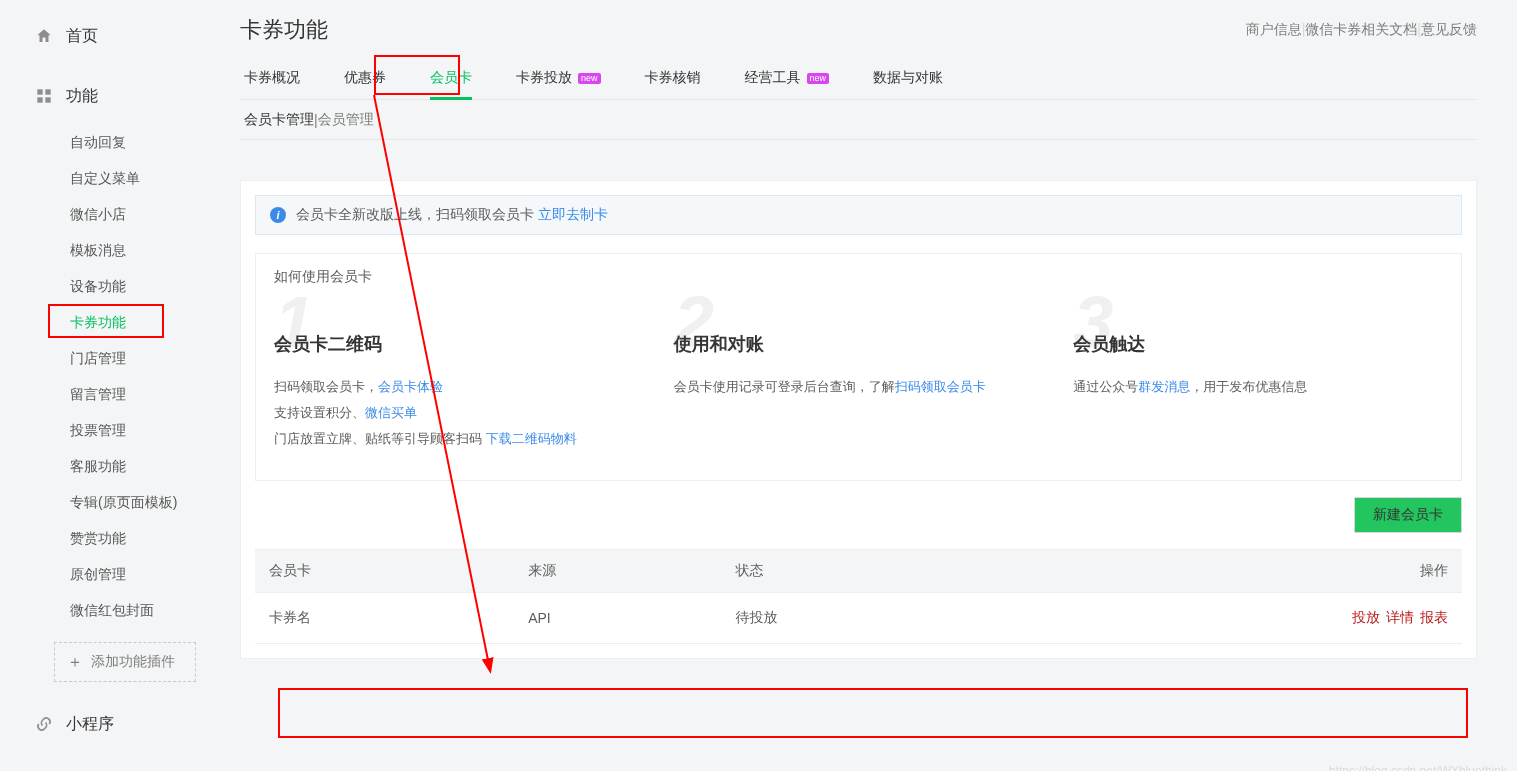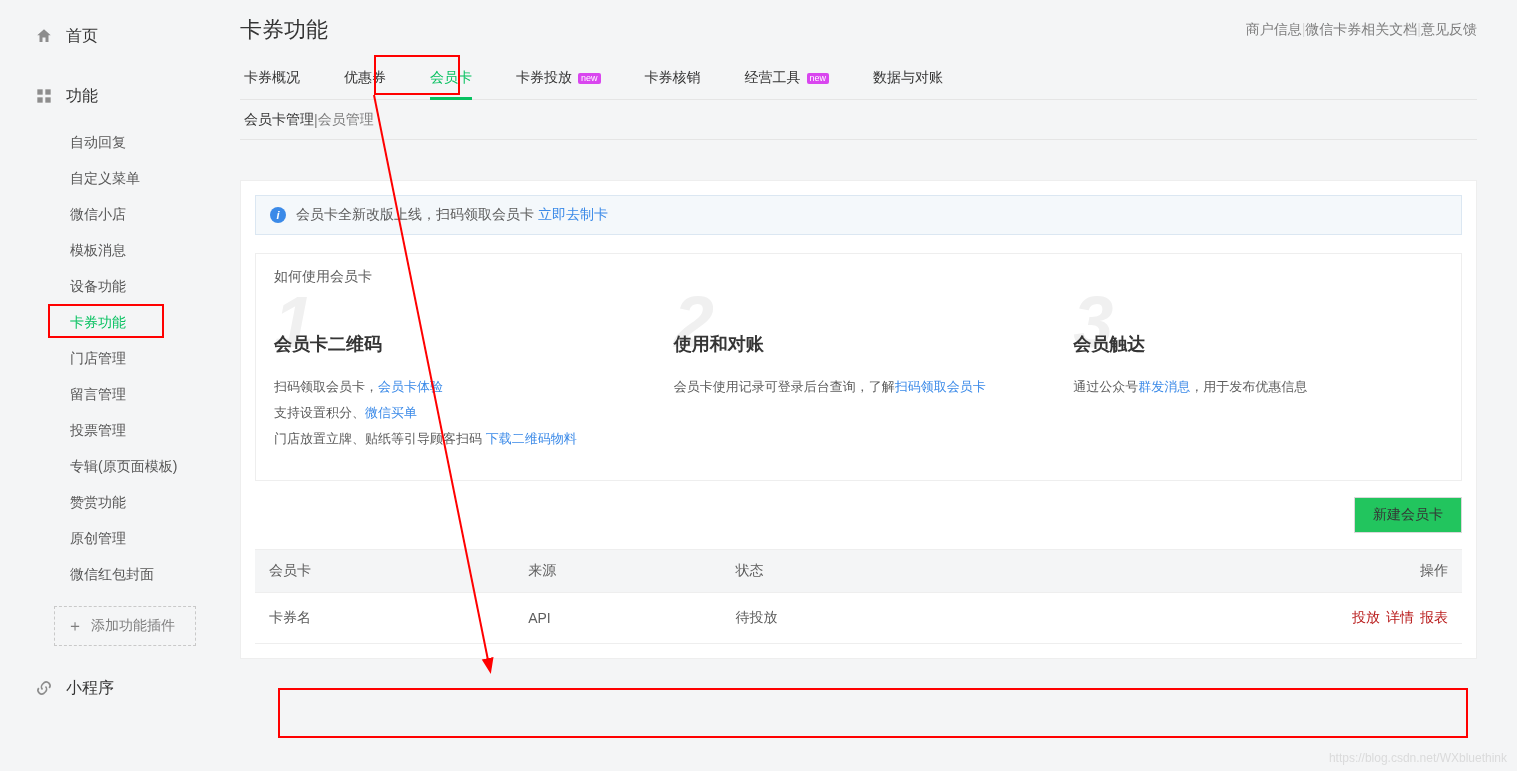--- a/index.html
+++ b/index.html
@@ -82,20 +82,21 @@
       <ul class="side-list" id="side-items">
           <li class="side-item">自动回复</li>
           <li class="side-item">自定义菜单</li>
           <li class="side-item">微信小店</li>
           <li class="side-item">模板消息</li>
           <li class="side-item">设备功能</li>
           <li class="side-item active">卡券功能</li>
           <li class="side-item">门店管理</li>
           <li class="side-item">留言管理</li>
           <li class="side-item">投票管理</li>
+          <li class="side-item">客服功能</li>
           <li class="side-item">专辑(原页面模板)</li>
           <li class="side-item">赞赏功能</li>
           <li class="side-item">原创管理</li>
           <li class="side-item">微信红包封面</li>
         </ul>
       <div class="side-plugin">
         <span class="plus">＋</span>
         <span>添加功能插件</span>
       </div>
     </div>

